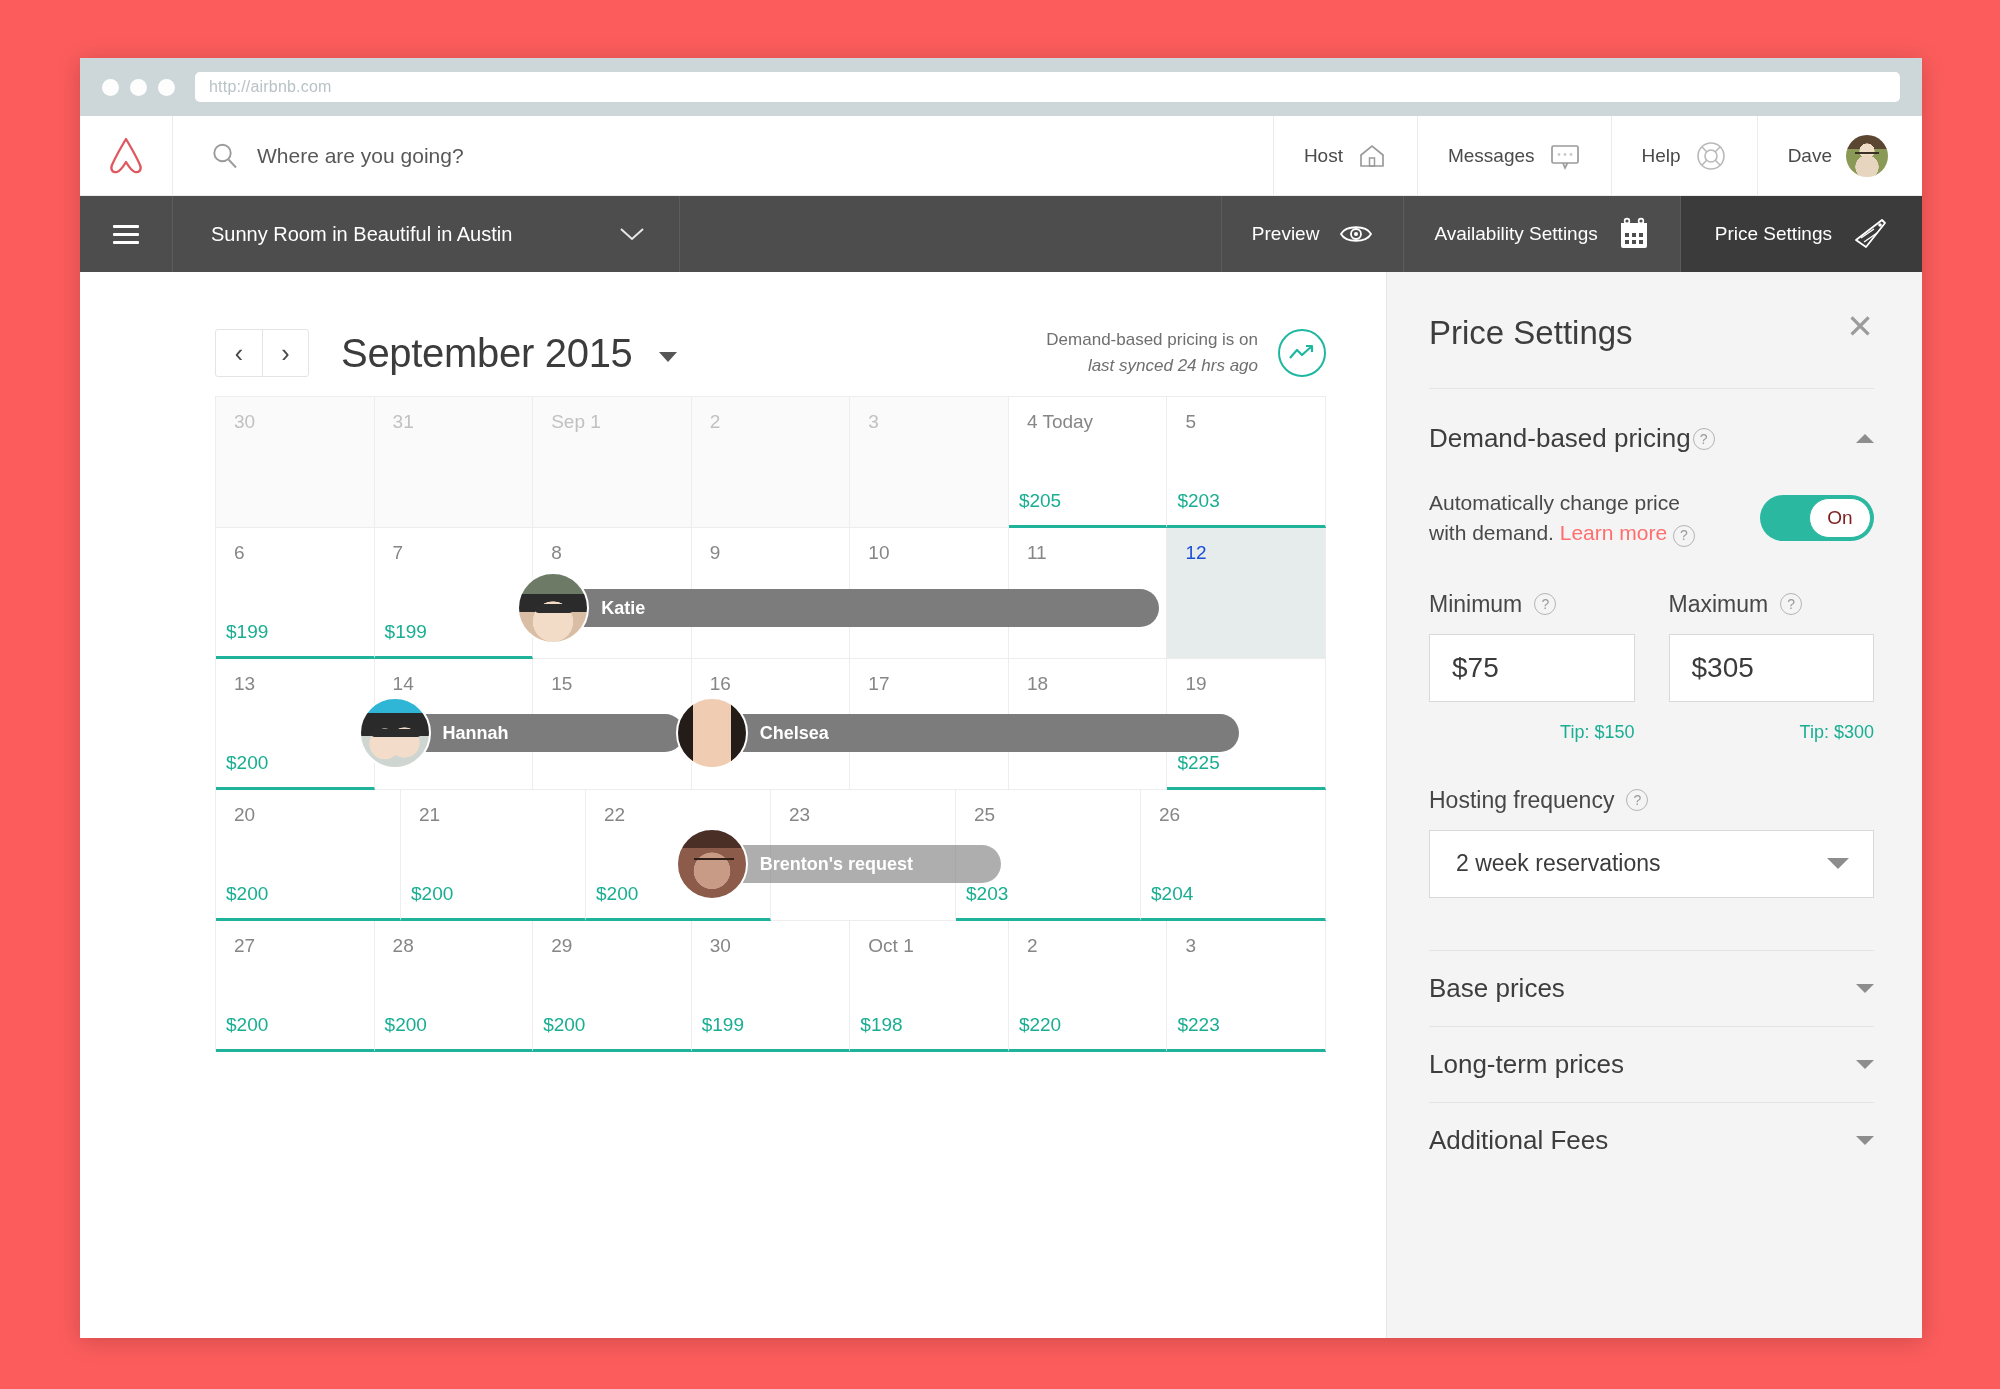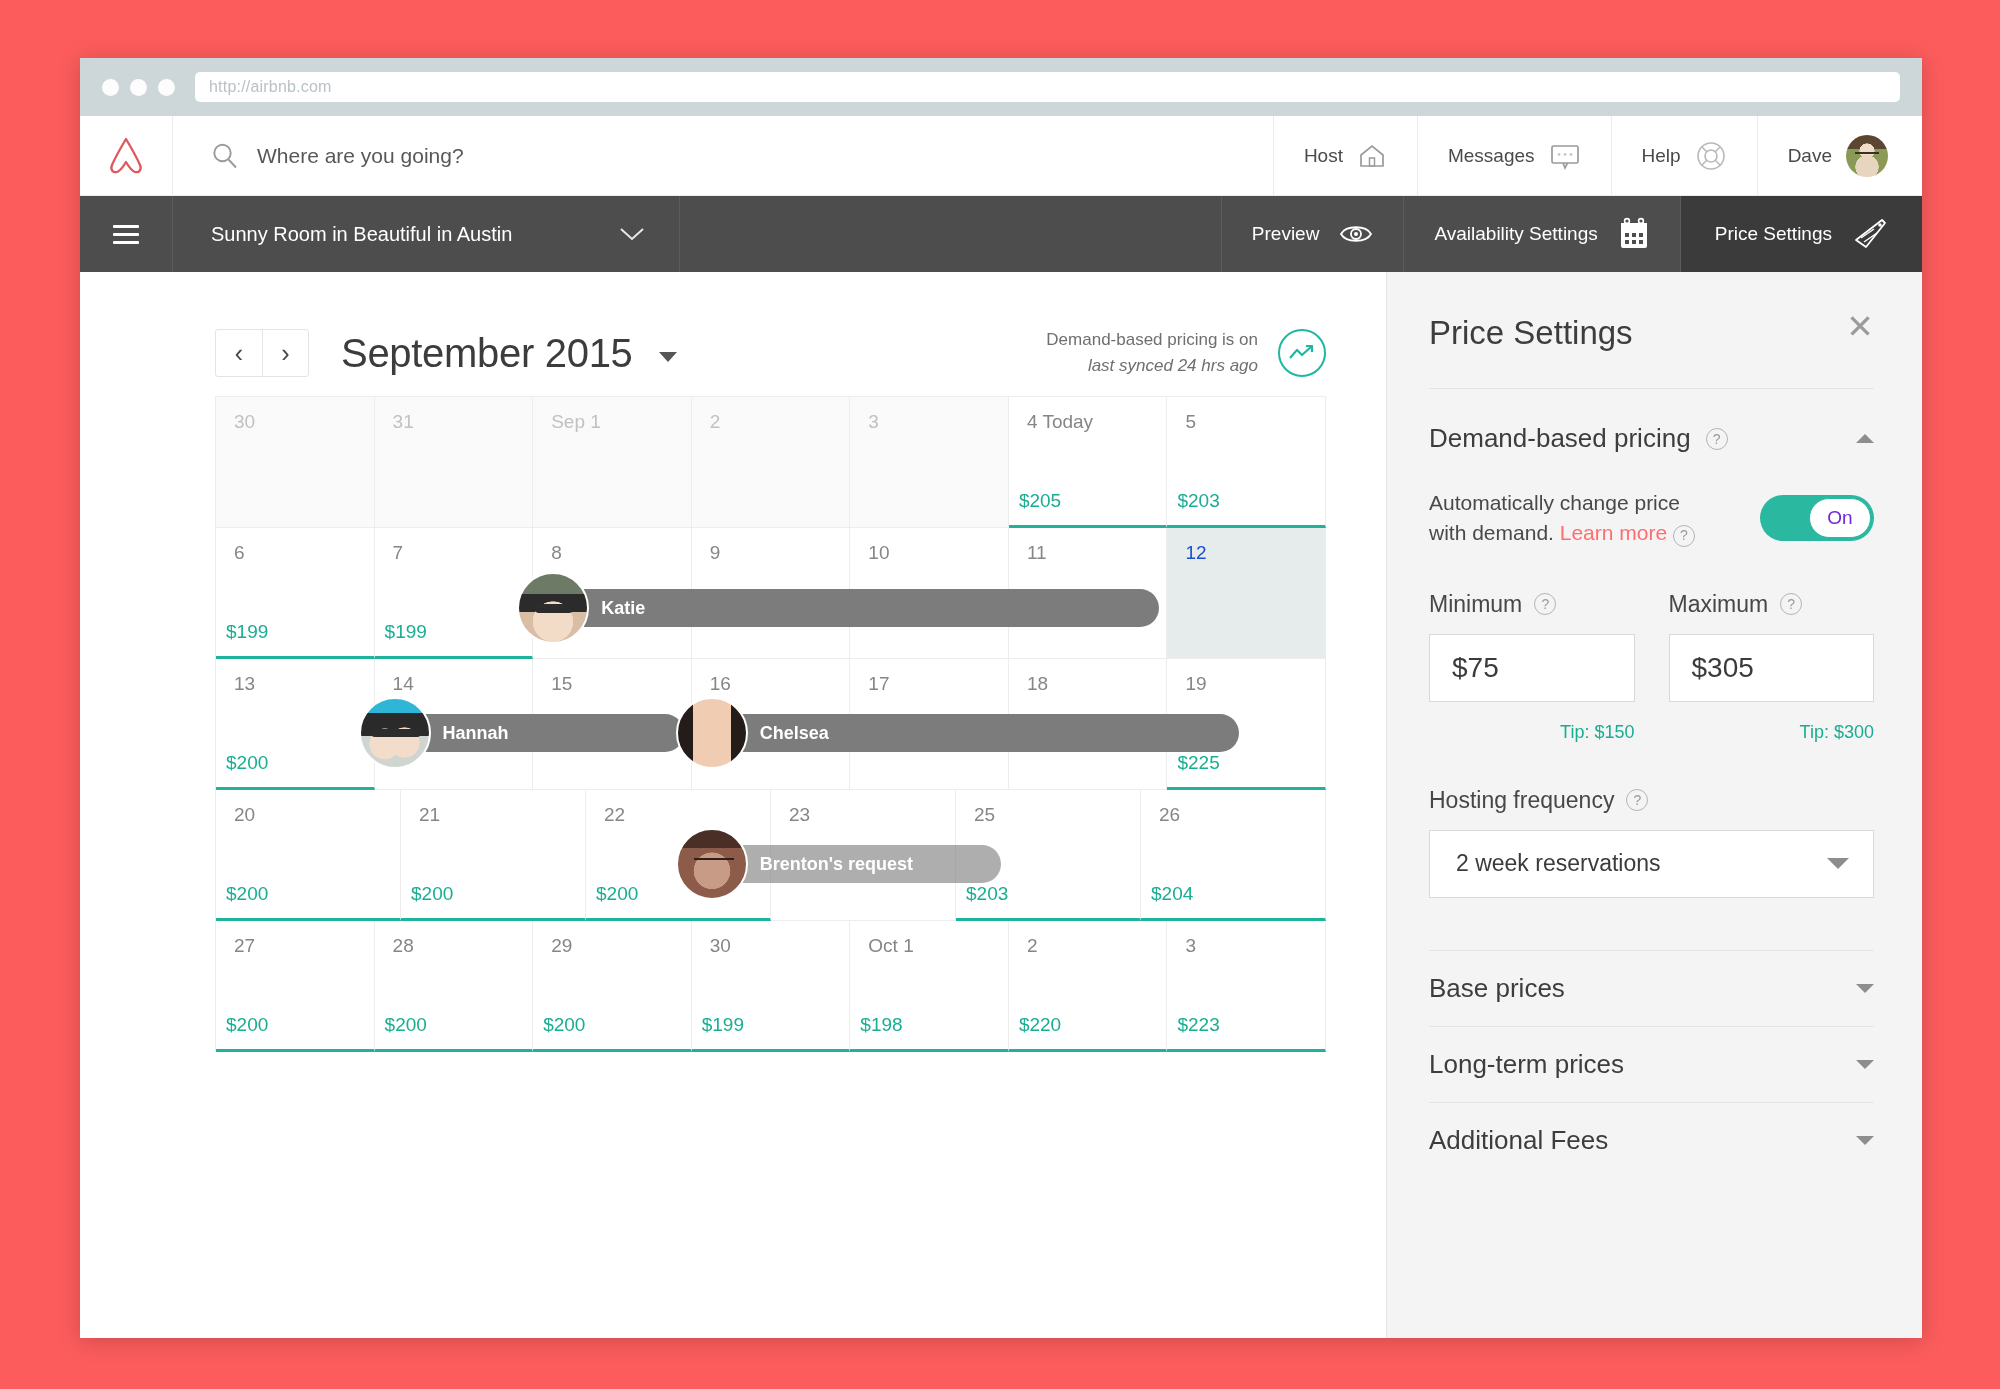--- a/index.html
+++ b/index.html
@@ -270,21 +270,21 @@
     padding-bottom: 36px;
     border-bottom: 1px solid #e4e4e4;
   }
   .panel-title { font-size: 33px; color: #3d3d3d; font-weight: 400; }
   .close-x { font-size: 33px; color: #9b9b9b; line-height: .8; cursor: pointer; }
 
   .section-head {
     display:flex; align-items:center; justify-content:space-between;
     padding: 34px 0 0 0;
   }
-  .section-title { font-size: 26px; color: #3d3d3d; display:flex; align-items:center; gap: 15px; }
+  .section-title { font-size: 26px; color: #3d3d3d; display:flex; align-items:center; gap: 2px; }
   .q-mark {
     width: 22px; height: 22px; border-radius: 50%;
     border: 1px solid #b4b4b4; color: #9a9a9a;
     font-size: 14px; display:inline-flex; align-items:center; justify-content:center;
     cursor: pointer; flex: none;
   }
   .caret-up-sm {
     width:0;height:0;border-left:9px solid transparent;border-right:9px solid transparent;
     border-bottom:9px solid #8d8d8d; cursor:pointer;
   }
@@ -301,21 +301,21 @@
   .learn-more { color: #ff6e6e; cursor: pointer; }
   .toggle {
     width: 114px; height: 46px; border-radius: 23px;
     background: #2ab8a0; position: relative; cursor: pointer; flex: none;
   }
   .toggle .knob {
     position:absolute; right: 3px; top: 3px;
     width: 62px; height: 40px; border-radius: 20px;
     background: #fff; border: 1px solid #2ab8a0;
     display:flex; align-items:center; justify-content:center;
-    font-size: 19px; color: #6d28d9;
+    font-size: 19px; color: #7f1d1d;
   }
 
   .minmax { display:flex; gap: 34px; padding-top: 42px; }
   .field { flex: 1; }
   .field-label {
     display:flex; align-items:center; gap: 12px;
     font-size: 23px; color: #474747; margin-bottom: 16px;
   }
   .field-input {
     height: 68px; background: #fff; border: 1px solid #d9d9d9;

